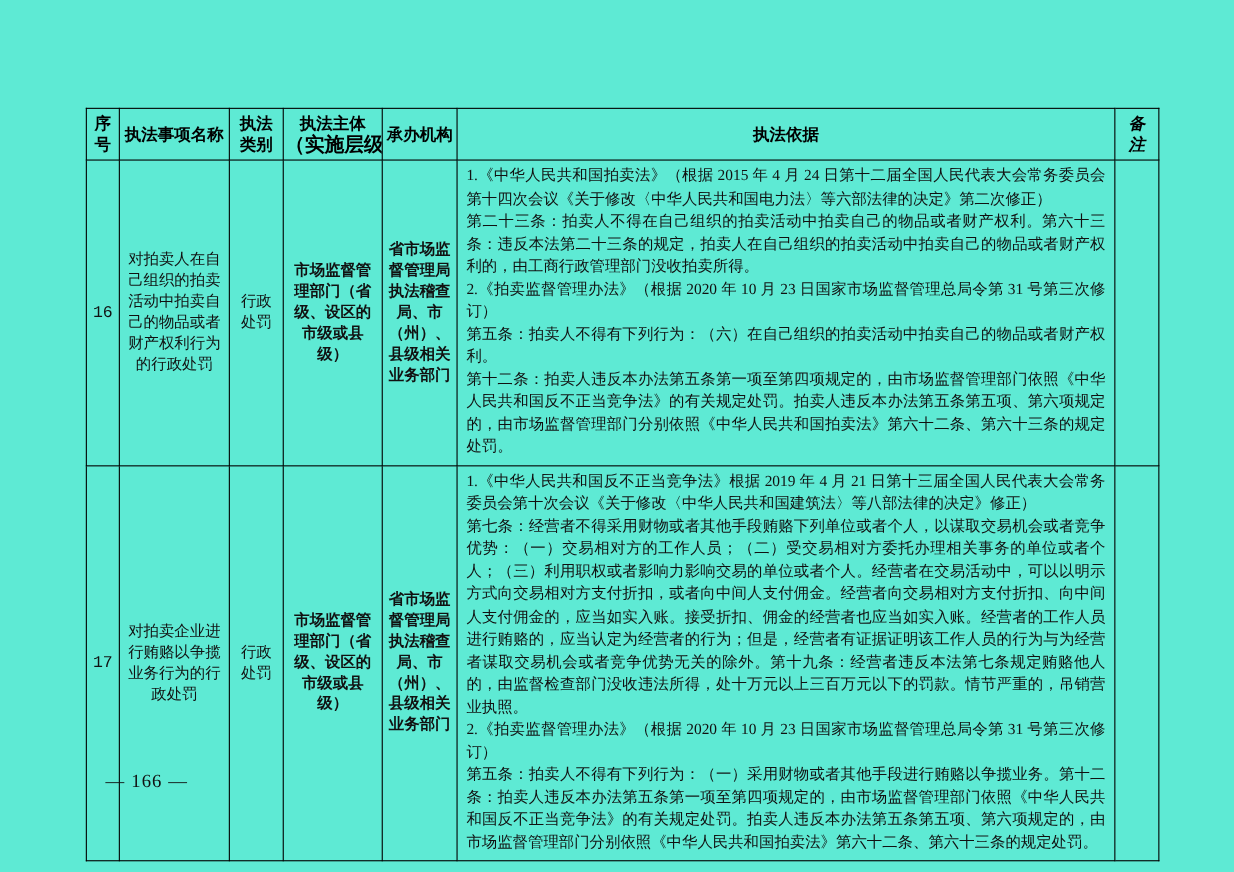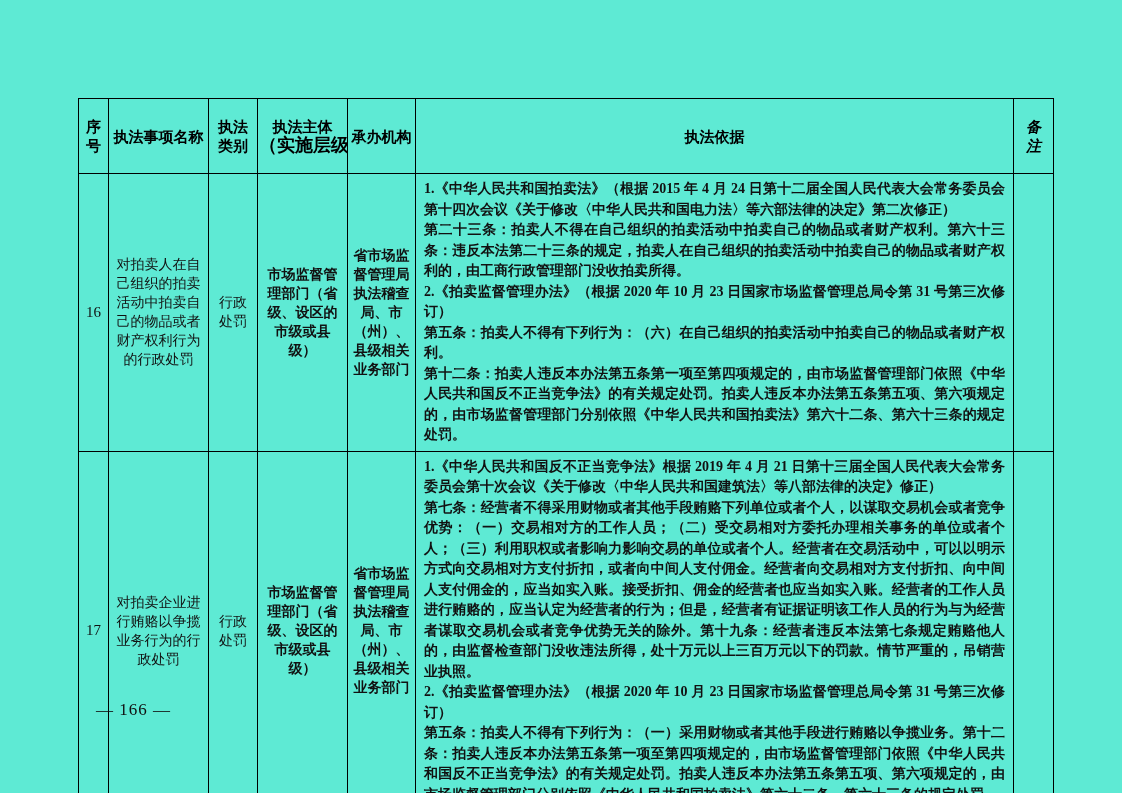--- a/index.html
+++ b/index.html
@@ -30,46 +30,45 @@
   }
   .law th {
     font-family: "Liberation Sans", "DejaVu Sans", sans-serif;
     font-weight: bold;
     font-size: 15px;
     line-height: 19px;
     text-align: center;
     padding: 2px 1px;
     color: #000;
   }
-  th.h-cat   { padding: 18px 5px; margin-left: 16px; }
+  th.h-cat   { padding: 4px 5px; margin-left: 16px; }
   th.h-remark{ padding: 2px 7px; font-style: italic; }
   th.h-subj .sub2 { font-size: 18px; white-space: nowrap; }
   tr.hdr { height: 40px; }
   tr.r16 { height: 222px; }
   tr.r17 { height: 331px; }
   .law td {
     font-size: 14px;
     line-height: 19px;
     text-align: center;
     padding: 2px 4px;
     color: #111;
   }
-  td.idx  { font-size: 15px; font-family: Liberation Serif, serif; }
+  td.idx  { font-size: 15px; font-family: Liberation Mono, monospace; }
   td.name { padding: 2px 6px; }
   td.subj { padding: 2px 3px; font-weight: bold; }
   td.agency { padding: 2px 3px; font-weight: bold; }
   td.basis {
     text-align: left;
     padding: 5px 8px;
     line-height: 20.5px;
   }
   td.basis p {
     margin: 0;
     text-align: justify;
-    font-weight: bold;
   }
   .pagenum {
     position: absolute;
     left: 96px; top: 700px;
     font-size: 17px;
     letter-spacing: 1px;
     color: #111;
   }
 </style>
 </head>

